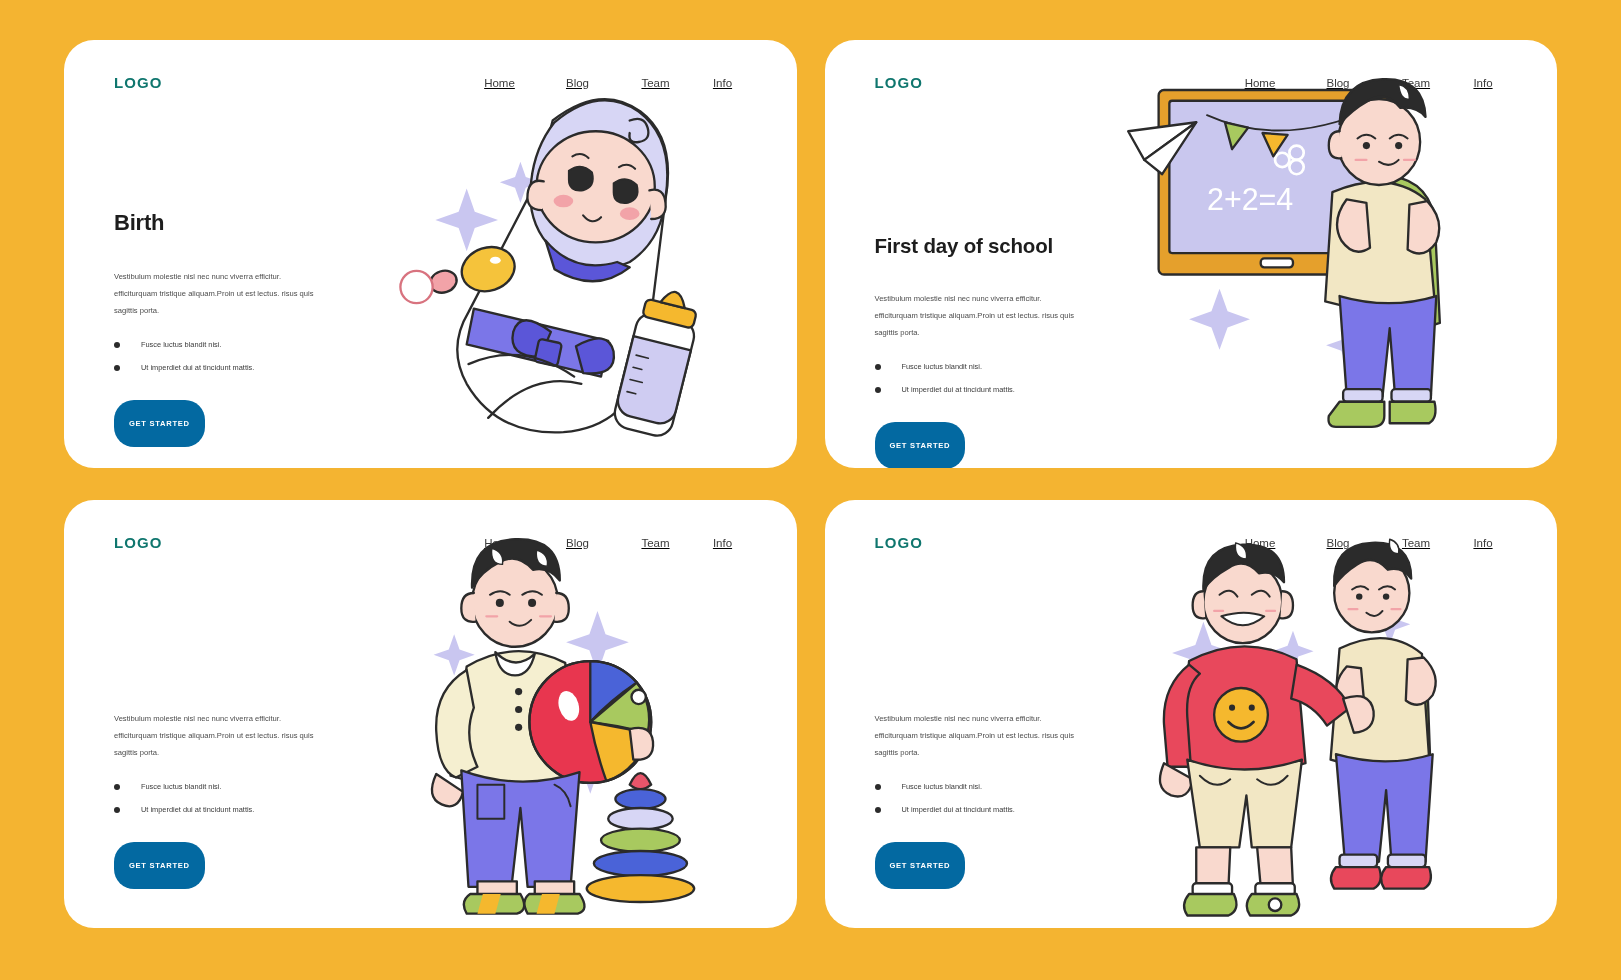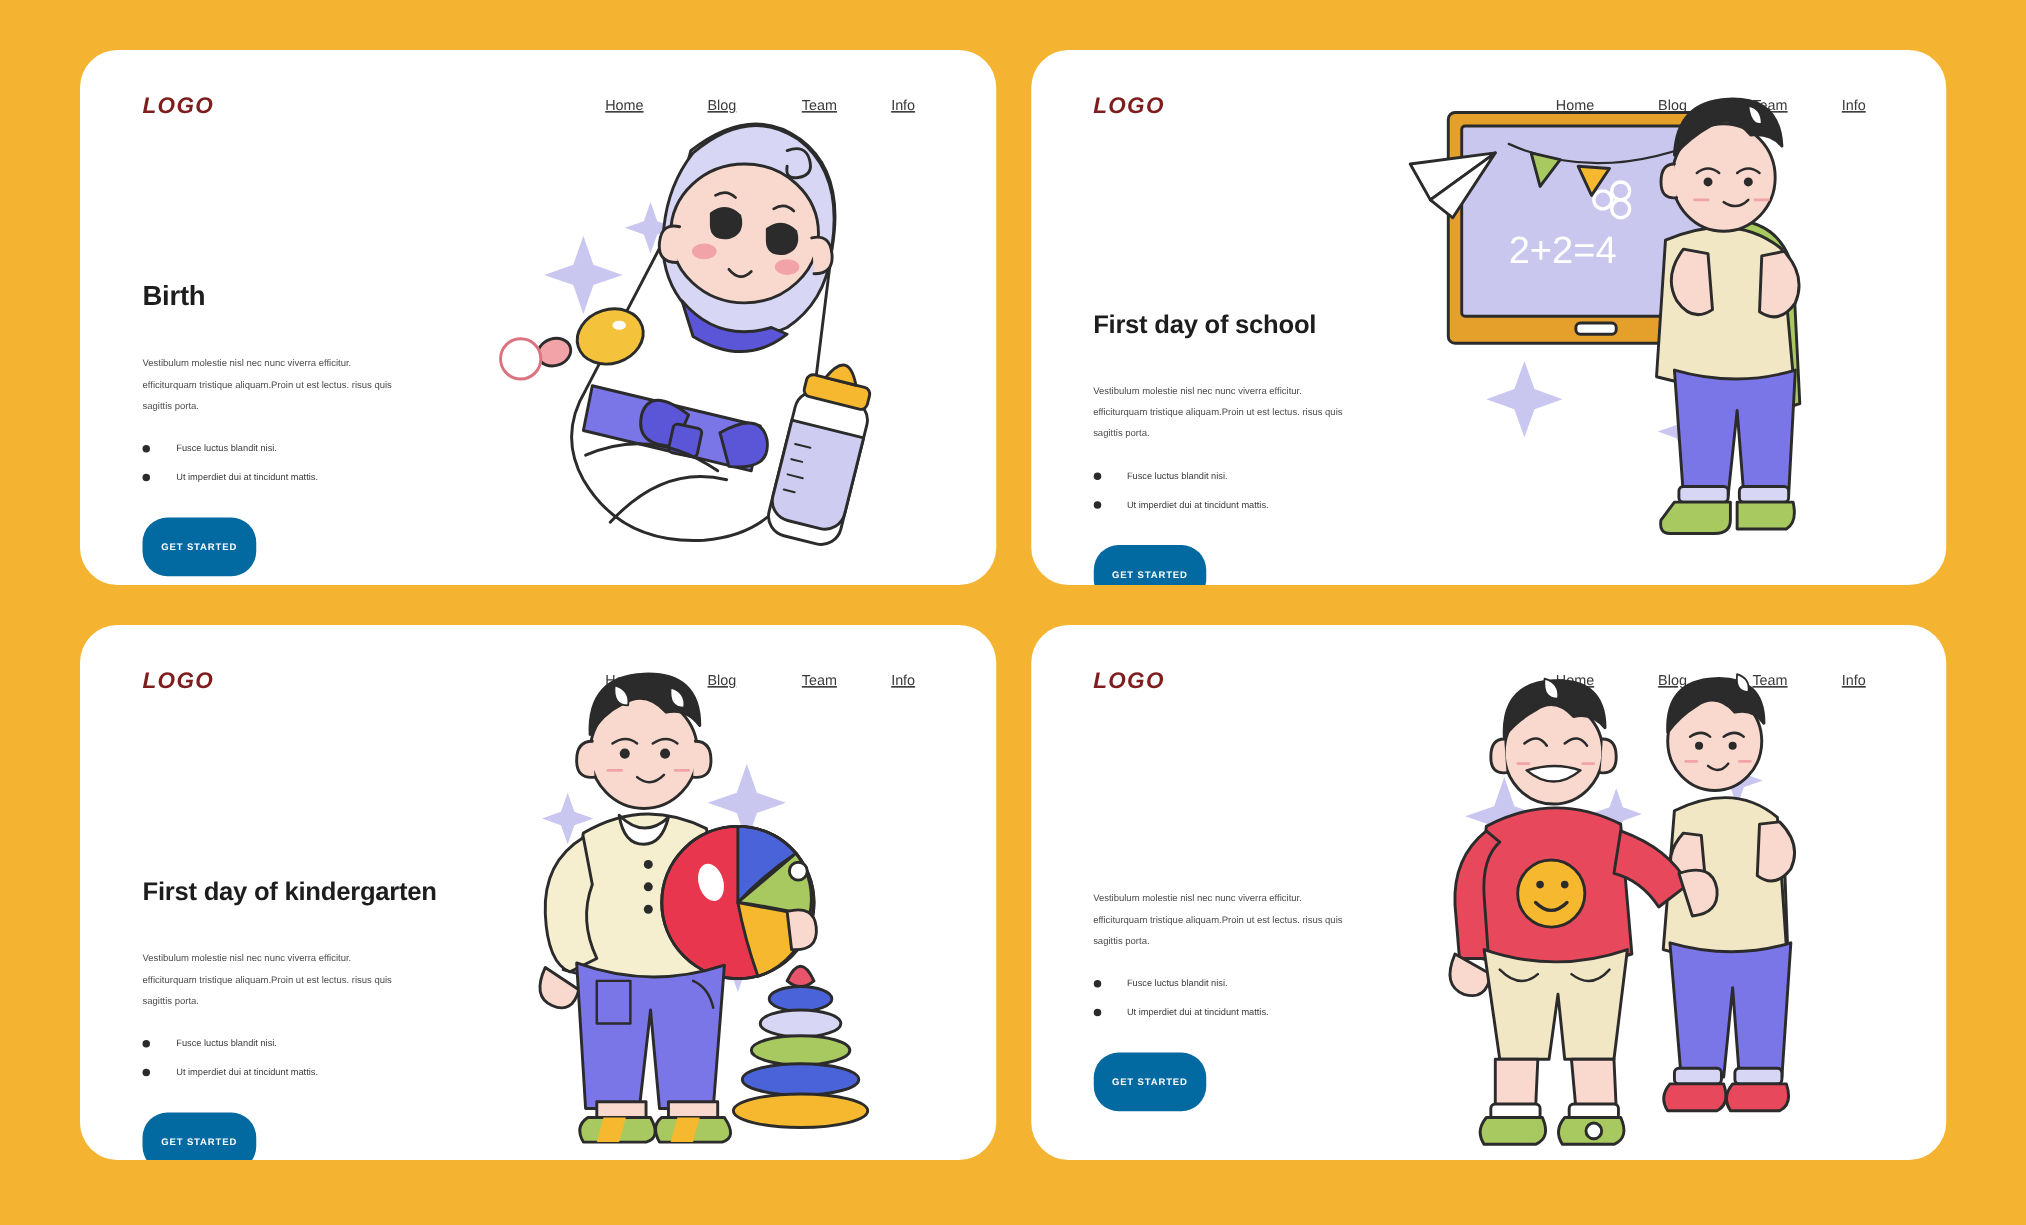--- a/index.html
+++ b/index.html
@@ -27,32 +27,32 @@
     overflow: hidden;
   }
   
   .topbar {
     position: absolute;
     top: 34px; left: 50px; right: 46px;
     display: flex; align-items: center;
     justify-content: space-between;
   }
   .logo {
-    font-size: 18px; font-weight: bold;
-    letter-spacing: 1.1px; color: #7f1d1d; font-style: italic;
+    font-size: 15px; font-weight: bold;
+    letter-spacing: 1.1px; color: #0f766e;
   }
   .nav { display: flex; gap: 0; text-decoration: underline; }
   .nav a {
     font-size: 11.5px; color: #3A3A3A;
     text-decoration: none; width: 78px; text-align: center;
     display: inline-block;
   }
   .nav a:last-child { width: 56px; }
   
-  .copy { position: absolute; left: 50px; top: 184px; width: 300px; }
+  .copy { position: absolute; left: 50px; top: 170px; width: 300px; }
   .copy.lower { top: 178px; }
   h1 { font-size: 22px; font-weight: bold; color: #1D1D1D; letter-spacing: -.2px; }
   h1.sm { font-size: 20.5px; margin-top: 24px; }
   .para { margin-top: 32px; font-size: 7.6px; color: #4C4C4C; line-height: 2.25; width: 200px; }
   .bullets { margin-top: 21px; list-style: none; }
   .bullets li {
     display: flex; align-items: center; gap: 21px;
     font-size: 7.4px; color: #3A3A3A; margin-bottom: 14px;
   }
   .dot { width: 6px; height: 6px; border-radius: 50%; background: #2B2B2B; flex: none; }
@@ -260,21 +260,20 @@
     <div class="topbar">
       <div class="logo">LOGO</div>
       <div class="nav">
         <a>Home</a>
         <a>Blog</a>
         <a>Team</a>
         <a>Info</a>
       </div>
     </div>
     <div class="copy lower">
-      <h1 class="sm">First day of kindergarten</h1>
       <p class="para">Vestibulum molestie nisl nec nunc viverra efficitur. efficiturquam tristique aliquam.Proin ut est lectus. risus quis sagittis porta.</p>
       <ul class="bullets">
         <li>
             <span class="dot"></span>
             <span>Fusce luctus blandit nisi.</span>
           </li>
         <li>
             <span class="dot"></span>
             <span>Ut imperdiet dui at tincidunt mattis.</span>
           </li>

